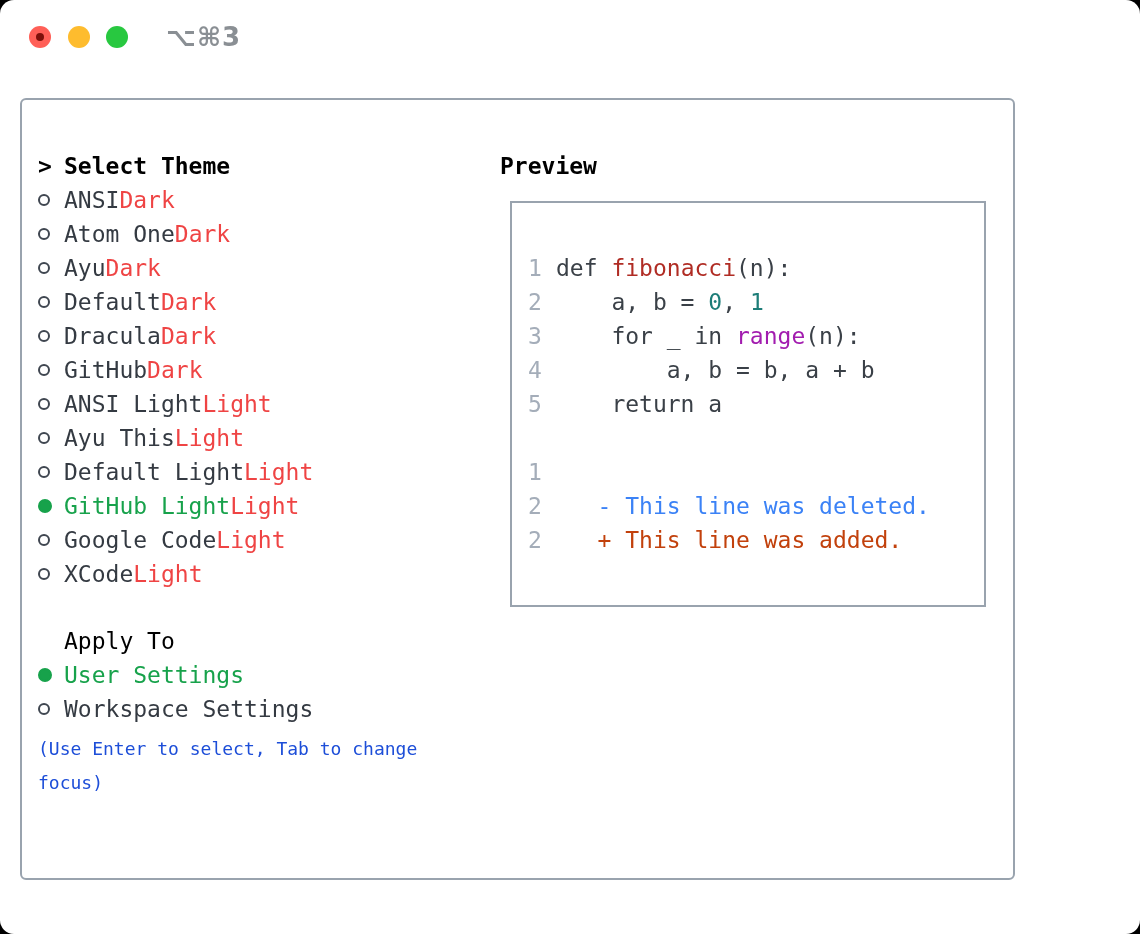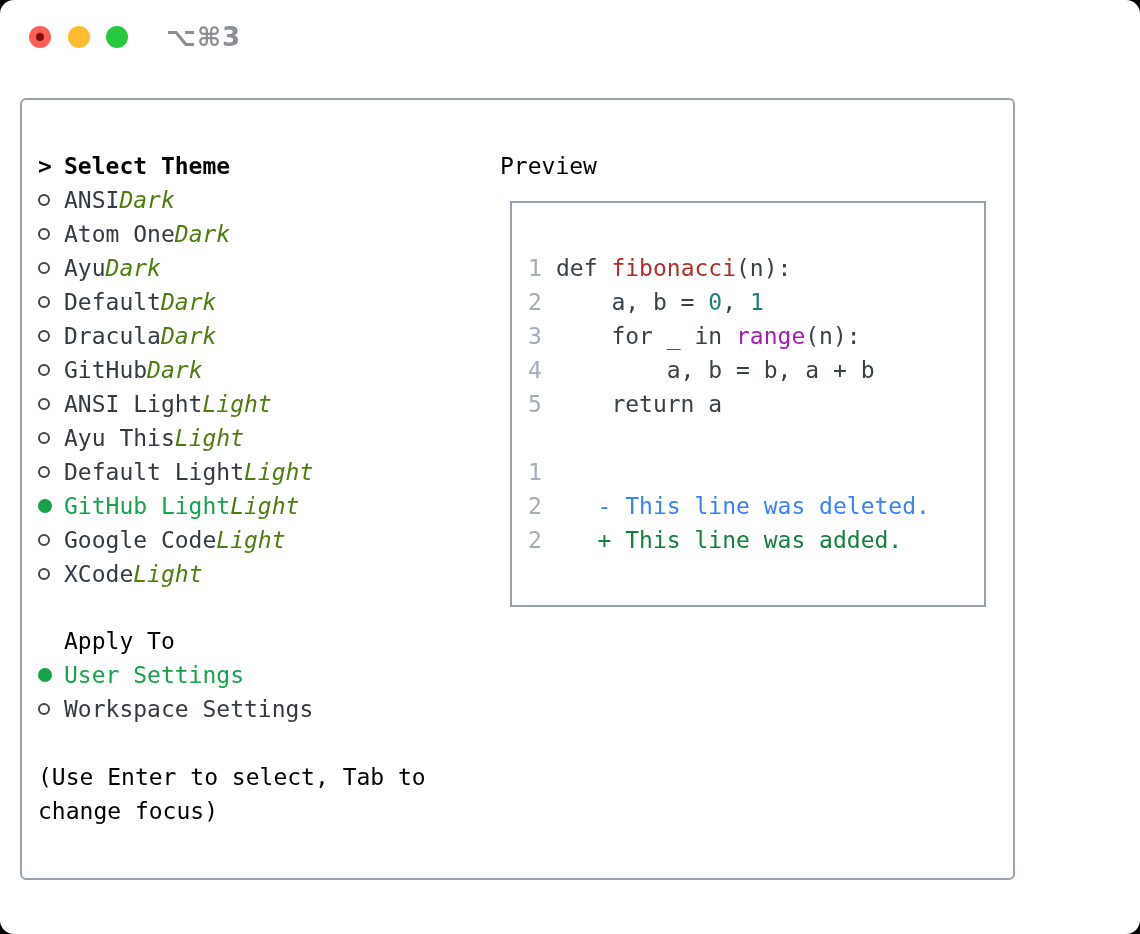--- a/index.html
+++ b/index.html
@@ -17,37 +17,37 @@
   
   .panel{position:absolute;left:20px;top:98px;width:995px;height:782px;box-sizing:border-box;
          border:2px solid #99a3ae;border-radius:6px;background:#fff;}
   .row{display:flex;align-items:center;height:34px;font-size:23px;white-space:pre;color:#343a42;}
   .prefix{width:26px;display:flex;align-items:center;}
   .hdr{font-weight:bold;color:#000;}
   .hdr-plain{color:#000;}
   .circle{width:12px;height:12px;border:2px solid #3f4650;border-radius:50%;box-sizing:border-box;}
   .circle.filled{width:14px;height:14px;background:#17a24b;border-color:#17a24b;}
   .sel{color:#17a24b;}
-  .tag{color:#4d7c0f;font-style:italic;}
+  .tag{color:#ef4444;}
   .theme-list{position:absolute;left:16px;top:49px;}
   .apply-to{position:absolute;left:16px;top:524px;}
-  .hint{position:absolute;left:16px;top:660px;width:400px;font-size:23px;line-height:34px;color:#000000;}
+  .hint{position:absolute;left:16px;top:632px;width:400px;font-size:18px;line-height:34px;color:#1d4ed8;}
   .preview-header{position:absolute;left:478px;top:49px;height:34px;display:flex;align-items:center;
-                  font-size:23px;font-weight:normal;color:#000;}
+                  font-size:23px;font-weight:bold;color:#000;}
   .preview-box{position:absolute;left:488px;top:101px;width:476px;height:406px;box-sizing:border-box;
                border:2px solid #99a3ae;background:#fff;padding:48px 0 0 16px;overflow:hidden;}
   .code-line{display:flex;height:34px;align-items:center;font-size:23px;white-space:pre;}
   .gutter{display:inline-block;width:28px;color:#a4adb9;white-space:pre;}
   .tok-fg{color:#3a4047;}
   .tok-func{color:#b02c24;}
   .tok-numlit{color:#1d7d78;}
   .tok-builtin{color:#a21caf;}
   .tok-context{color:#99a3ae;}
   .tok-deleted{color:#3b82f6;}
-  .tok-added{color:#15803d;}
+  .tok-added{color:#c2410c;}
 </style>
 </head>
 <body>
 
 <div class="window">
 
   <div class="titlebar">
     <span class="light red">
         <span class="dot"></span>
       </span>

